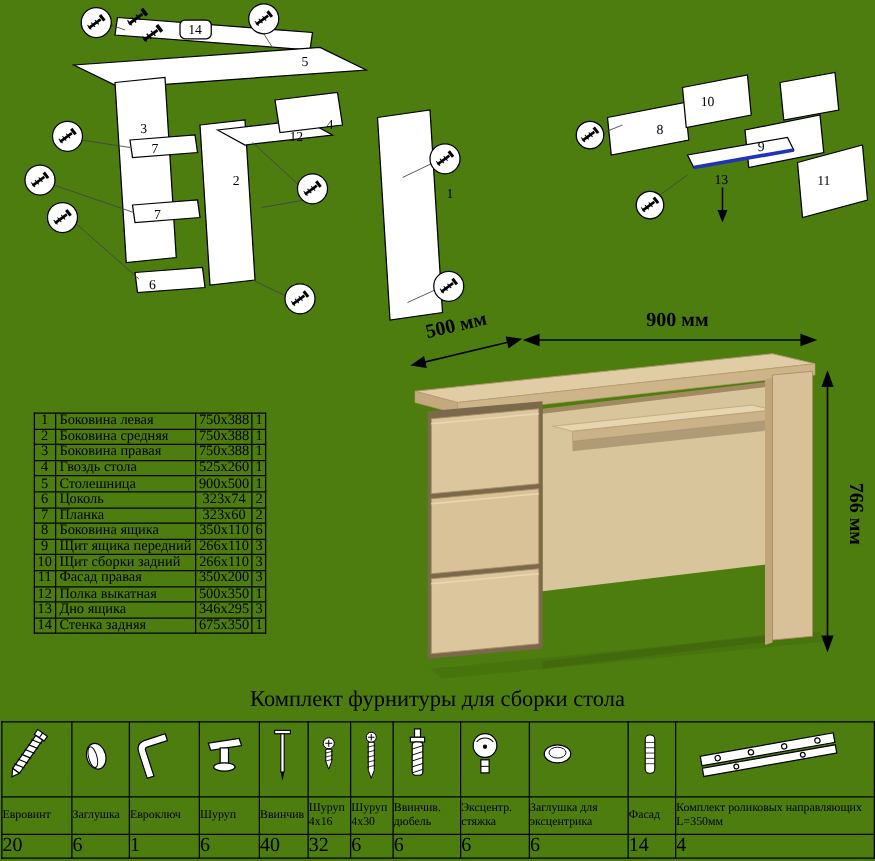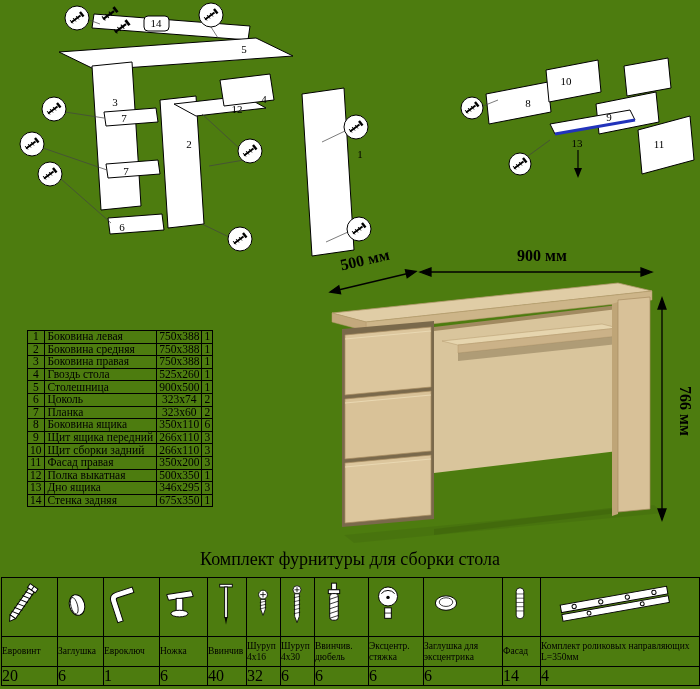--- a/index.html
+++ b/index.html
@@ -406,21 +406,21 @@
               <circle cx="36" cy="31.5" r="2" fill="none"></circle>
                 <circle cx="92" cy="31.5" r="2" fill="none"></circle>
             </g>
           </svg>
         </td>
       </tr>
       <tr>
         <td class="hw-name">Евровинт</td>
         <td class="hw-name">Заглушка</td>
         <td class="hw-name">Евроключ</td>
-        <td class="hw-name">Ножка</td>
+        <td class="hw-name">Шуруп</td>
         <td class="hw-name">Ввинчив</td>
         <td class="hw-name">Шуруп 4x16</td>
         <td class="hw-name">Шуруп 4x30</td>
         <td class="hw-name">Ввинчив. дюбель</td>
         <td class="hw-name">Эксцентр. стяжка</td>
         <td class="hw-name">Заглушка для эксцентрика</td>
         <td class="hw-name">Фасад</td>
         <td class="hw-name">Комплект роликовых направляющих L=350мм</td>
       </tr>
       <tr>

